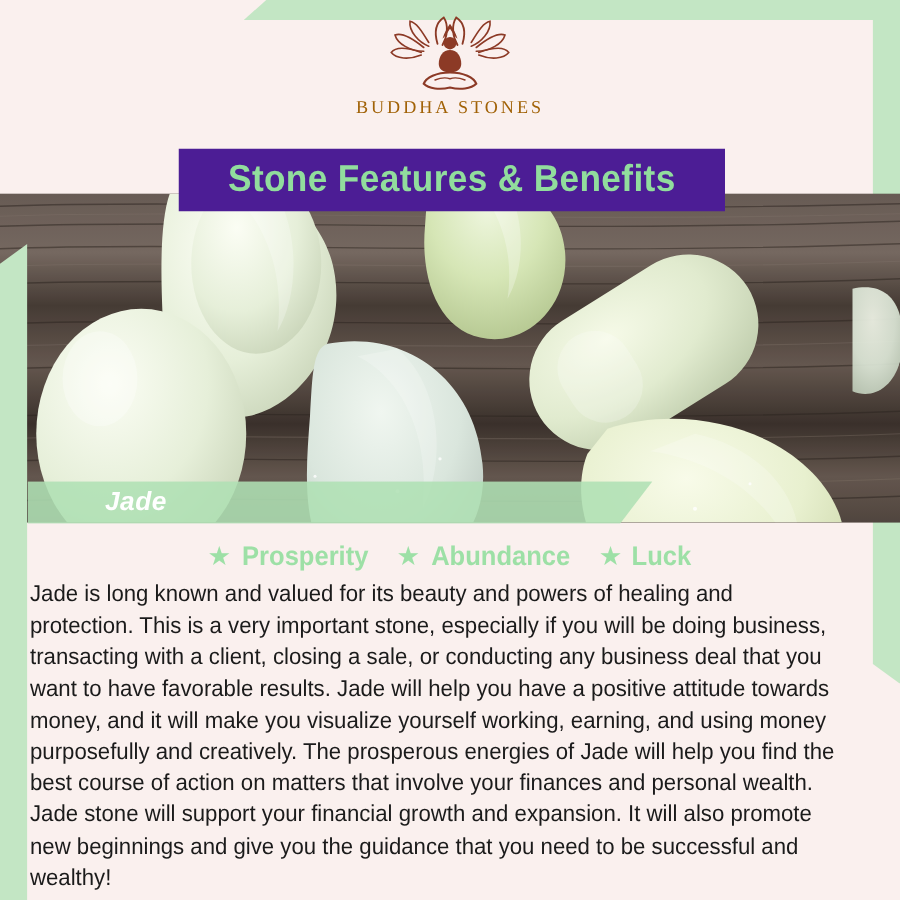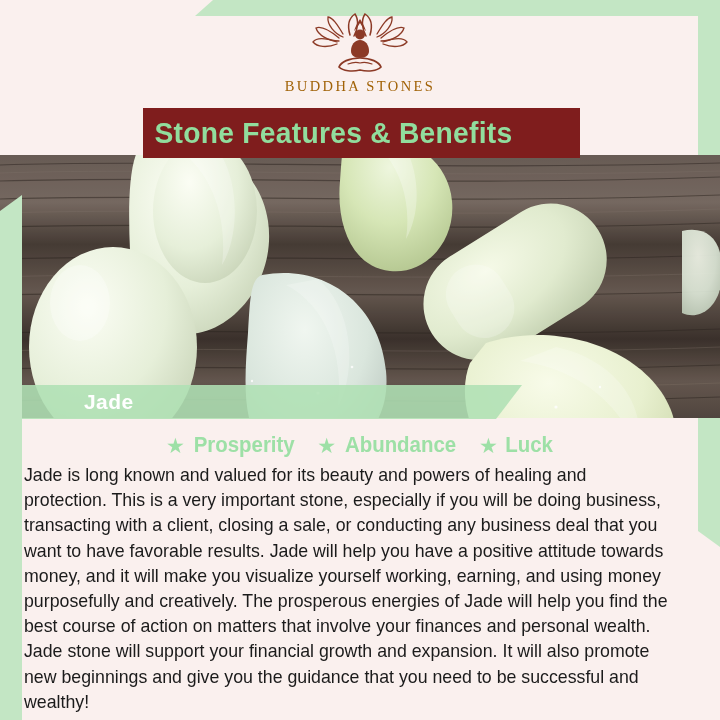--- a/index.html
+++ b/index.html
@@ -71,26 +71,27 @@
     font-family: "Liberation Serif", serif;
     font-size: 14.5px;
     letter-spacing: 2.4px;
     color: #a16207;
     white-space: nowrap;
   }
 
   
   .title-banner {
     position: absolute;
-    top: 108px; left: 143px;
+    top: 119px; left: 143px;
     width: 437px;
     height: 50px;
-    background: #7f1d1d;
-    display: flex;
-    align-items: center;
+    background: #4c1d95;
+    display: flex;
+    align-items: center;
+    justify-content: center;
     z-index: 4;
   }
   .title-text {
     font-family: "Liberation Sans Narrow", "Liberation Sans", sans-serif;
     font-size: 30px;
     font-weight: bold;
     color: #91dd9d;
     letter-spacing: 0.3px;
     transform: scaleX(0.94);
     white-space: nowrap;
@@ -117,20 +118,21 @@
     z-index: 6;
     display: flex;
     align-items: center;
   }
   .jade-label {
     margin-left: 62px;
     color: #ffffff;
     font-size: 21px;
     font-weight: bold;
     letter-spacing: 0.4px;
+    font-style: italic;
   }
 
   
   .benefits {
     position: absolute;
     top: 430px; left: 0; right: 0;
     height: 30px;
     display: flex;
     align-items: center;
     justify-content: center;

